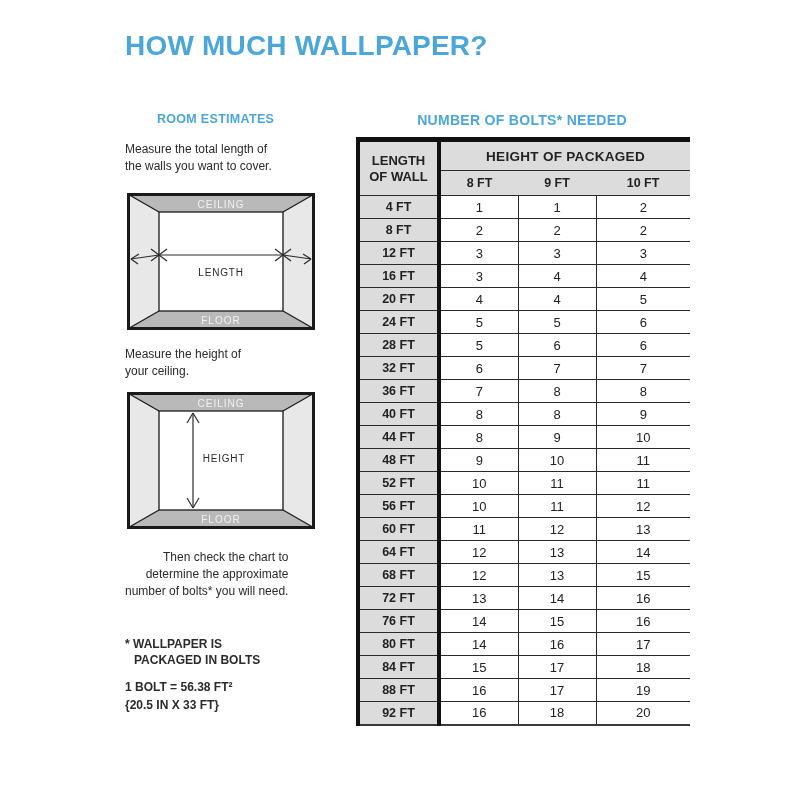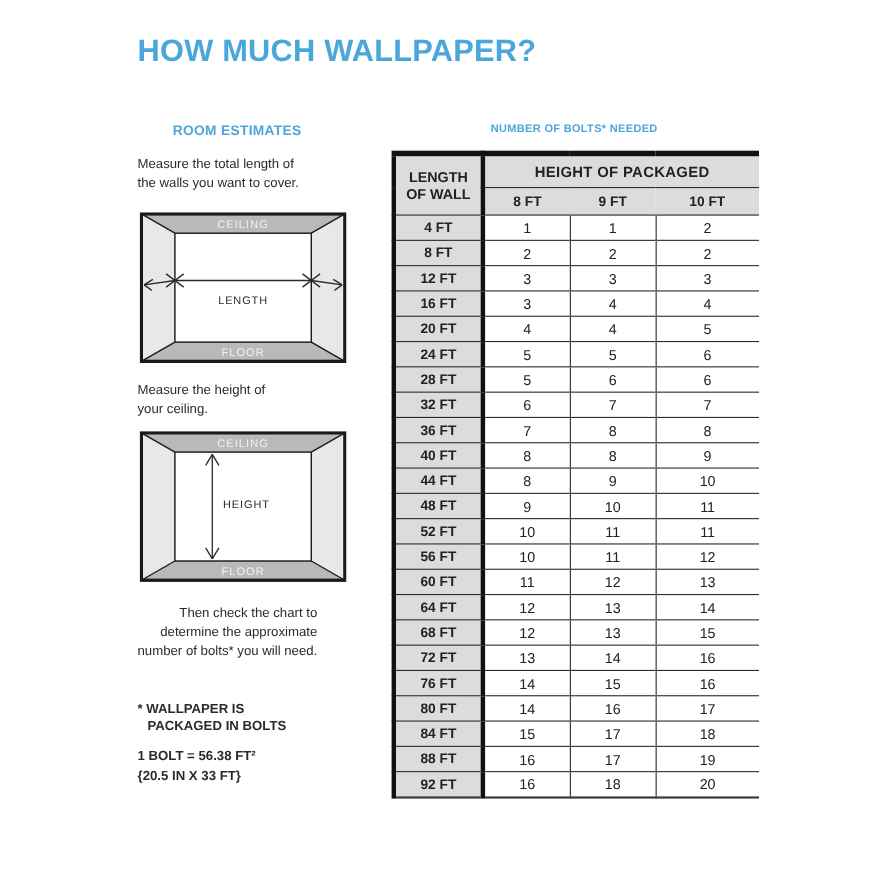--- a/index.html
+++ b/index.html
@@ -22,21 +22,21 @@
   .para { position: absolute; font-size: 12px; line-height: 17px; color: var(--ink); }
   .para.bold { font-weight: bold; }
   .footnote div:nth-child(2) { padding-left: 9px; }
   .bolt-spec { line-height: 18px; }
 
   .diagram { position: absolute; width: 216px; }
   .diagram svg { display: block; }
 
   .table-heading {
     position: absolute; left: 356px; top: 112px; width: 332px;
-    text-align: center; font-size: 10px; font-weight: bold;
+    text-align: center; font-size: 14px; font-weight: bold;
     color: var(--accent); letter-spacing: 0.3px;
   }
   .table-wrap { position: absolute; left: 356px; top: 137px; }
   table.bolts {
     border-collapse: collapse; table-layout: fixed; width: 332px;
     font-size: 13px; color: #222;
     border-top: 5px solid var(--heavy);
     border-left: 4px solid var(--heavy);
     border-bottom: 2px solid #3a3a3a;
     border-right: none;

